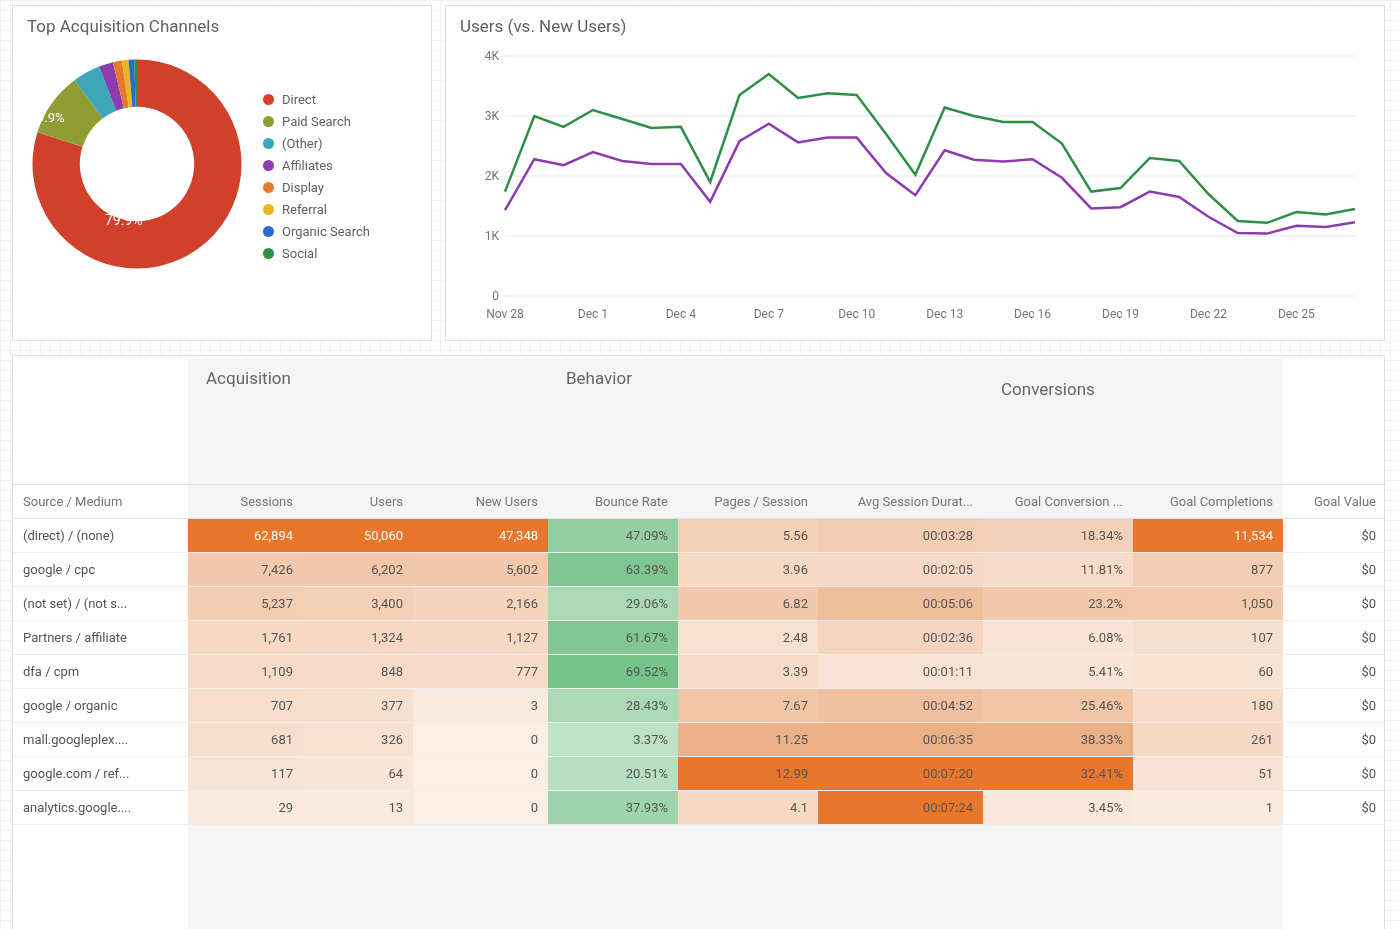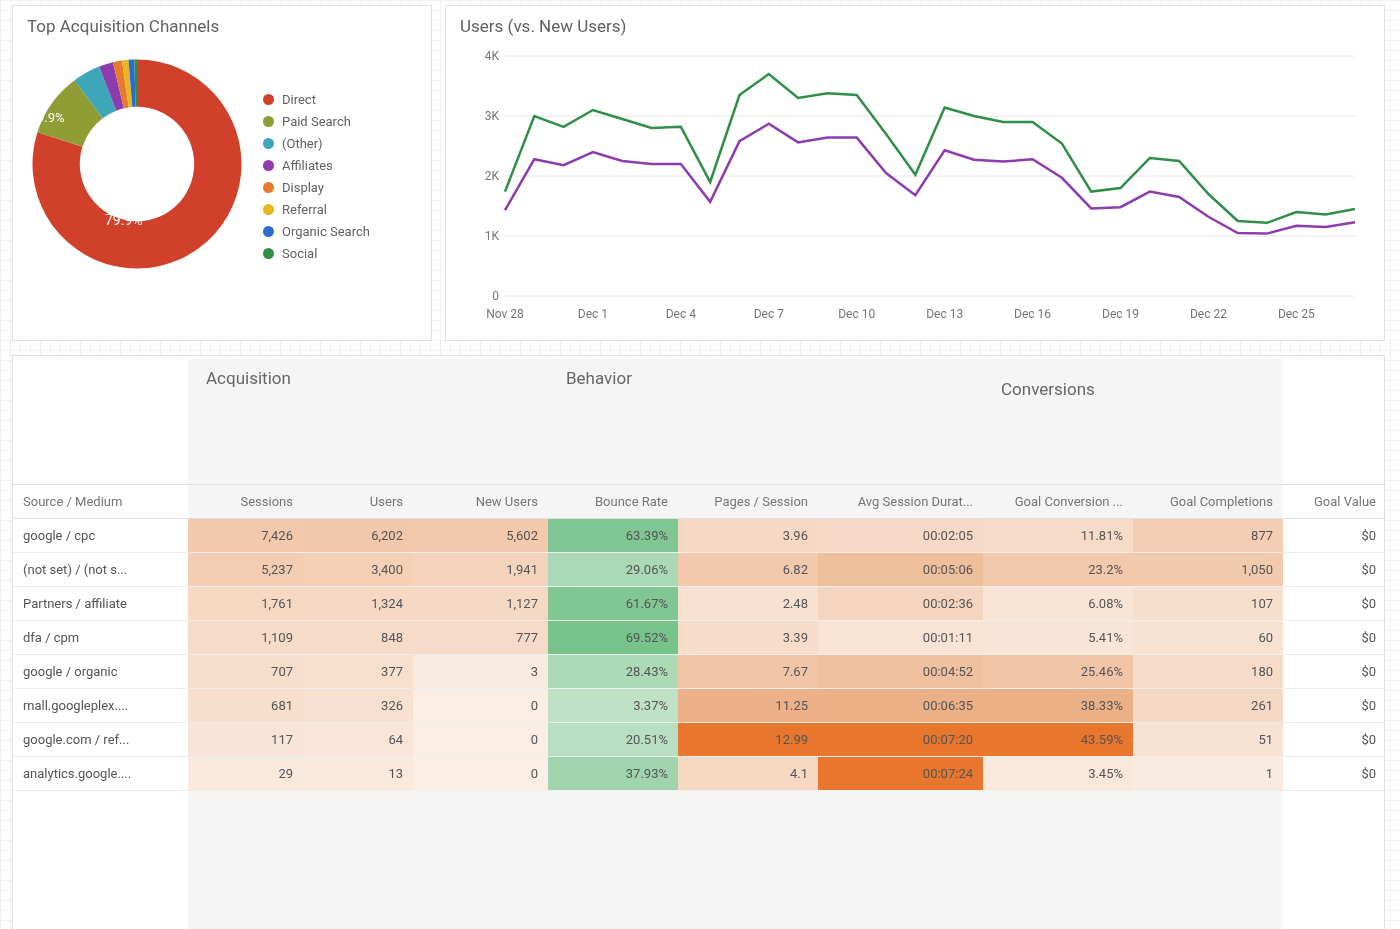--- a/index.html
+++ b/index.html
@@ -226,36 +226,48 @@
               <th>Bounce Rate</th>
               <th>Pages / Session</th>
               <th>Avg Session Durat...</th>
               <th>Goal Conversion ...</th>
               <th>Goal Completions</th>
               <th>Goal Value</th>
             </tr>
           </thead>
         <tbody id="tbody">
             <tr>
+              <td style="background: transparent;">(direct) / (none)</td>
+              <td style="background: rgb(232, 118, 45); color: rgb(255, 255, 255);">62,894</td>
+              <td style="background: rgb(232, 118, 45); color: rgb(255, 255, 255);">50,060</td>
+              <td style="background: rgb(232, 118, 45); color: rgb(255, 255, 255);">47,348</td>
+              <td style="background: rgb(147, 207, 162);">47.09%</td>
+              <td style="background: rgb(244, 208, 183);">5.56</td>
+              <td style="background: rgb(243, 205, 179);">00:03:28</td>
+              <td style="background: rgb(244, 208, 184);">18.34%</td>
+              <td style="background: rgb(232, 118, 45); color: rgb(255, 255, 255);">11,534</td>
+              <td>$0</td>
+            </tr>
+            <tr>
               <td style="background: transparent;">google / cpc</td>
               <td style="background: rgb(242, 201, 173);">7,426</td>
               <td style="background: rgb(242, 200, 172);">6,202</td>
               <td style="background: rgb(242, 201, 173);">5,602</td>
               <td style="background: rgb(127, 198, 146);">63.39%</td>
               <td style="background: rgb(246, 217, 196);">3.96</td>
               <td style="background: rgb(246, 218, 199);">00:02:05</td>
               <td style="background: rgb(246, 219, 200);">11.81%</td>
               <td style="background: rgb(243, 206, 181);">877</td>
               <td>$0</td>
             </tr>
             <tr>
               <td style="background: transparent;">(not set) / (not s...</td>
               <td style="background: rgb(243, 205, 179);">5,237</td>
               <td style="background: rgb(244, 208, 183);">3,400</td>
-              <td style="background: rgb(245, 212, 189);">1,941</td>
+              <td style="background: rgb(245, 212, 189);">2,166</td>
               <td style="background: rgb(171, 217, 182);">29.06%</td>
               <td style="background: rgb(242, 201, 173);">6.82</td>
               <td style="background: rgb(239, 190, 155);">00:05:06</td>
               <td style="background: rgb(242, 201, 172);">23.2%</td>
               <td style="background: rgb(242, 203, 175);">1,050</td>
               <td>$0</td>
             </tr>
             <tr>
               <td style="background: transparent;">Partners / affiliate</td>
               <td style="background: rgb(246, 216, 195);">1,761</td>
@@ -305,21 +317,21 @@
               <td>$0</td>
             </tr>
             <tr>
               <td style="background: transparent;">google.com / ref...</td>
               <td style="background: rgb(249, 229, 216);">117</td>
               <td style="background: rgb(249, 230, 217);">64</td>
               <td style="background: rgb(251, 238, 229);">0</td>
               <td style="background: rgb(184, 223, 193);">20.51%</td>
               <td style="background: rgb(232, 118, 45);">12.99</td>
               <td style="background: rgb(232, 118, 45);">00:07:20</td>
-              <td style="background: rgb(232, 118, 45);">43.59%</td>
+              <td style="background: rgb(232, 118, 45);">32.41%</td>
               <td style="background: rgb(248, 226, 211);">51</td>
               <td>$0</td>
             </tr>
             <tr>
               <td style="background: transparent;">analytics.google....</td>
               <td style="background: rgb(250, 233, 221);">29</td>
               <td style="background: rgb(250, 234, 222);">13</td>
               <td style="background: rgb(251, 238, 229);">0</td>
               <td style="background: rgb(159, 212, 172);">37.93%</td>
               <td style="background: rgb(246, 216, 195);">4.1</td>

